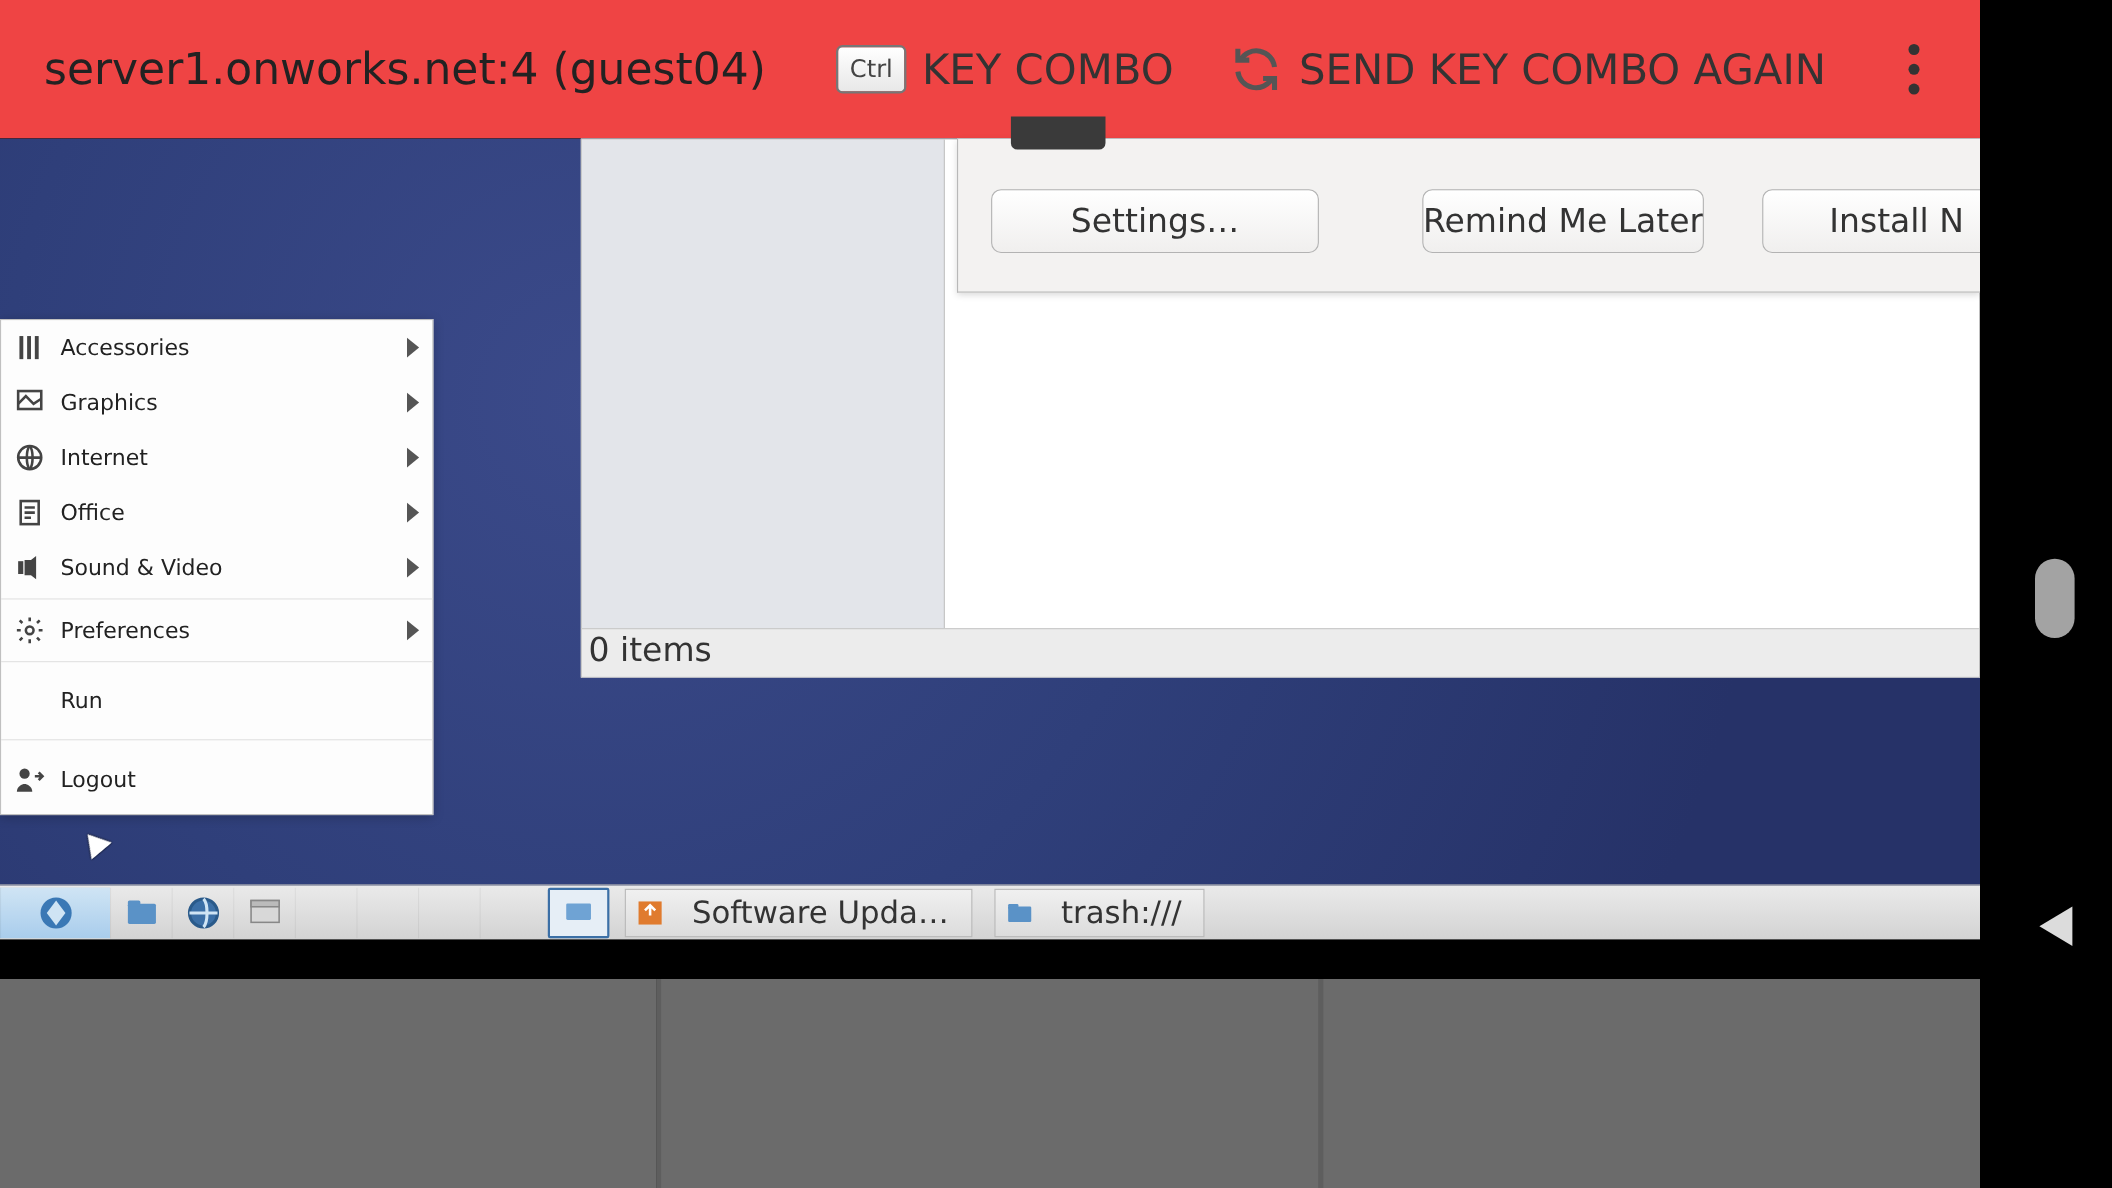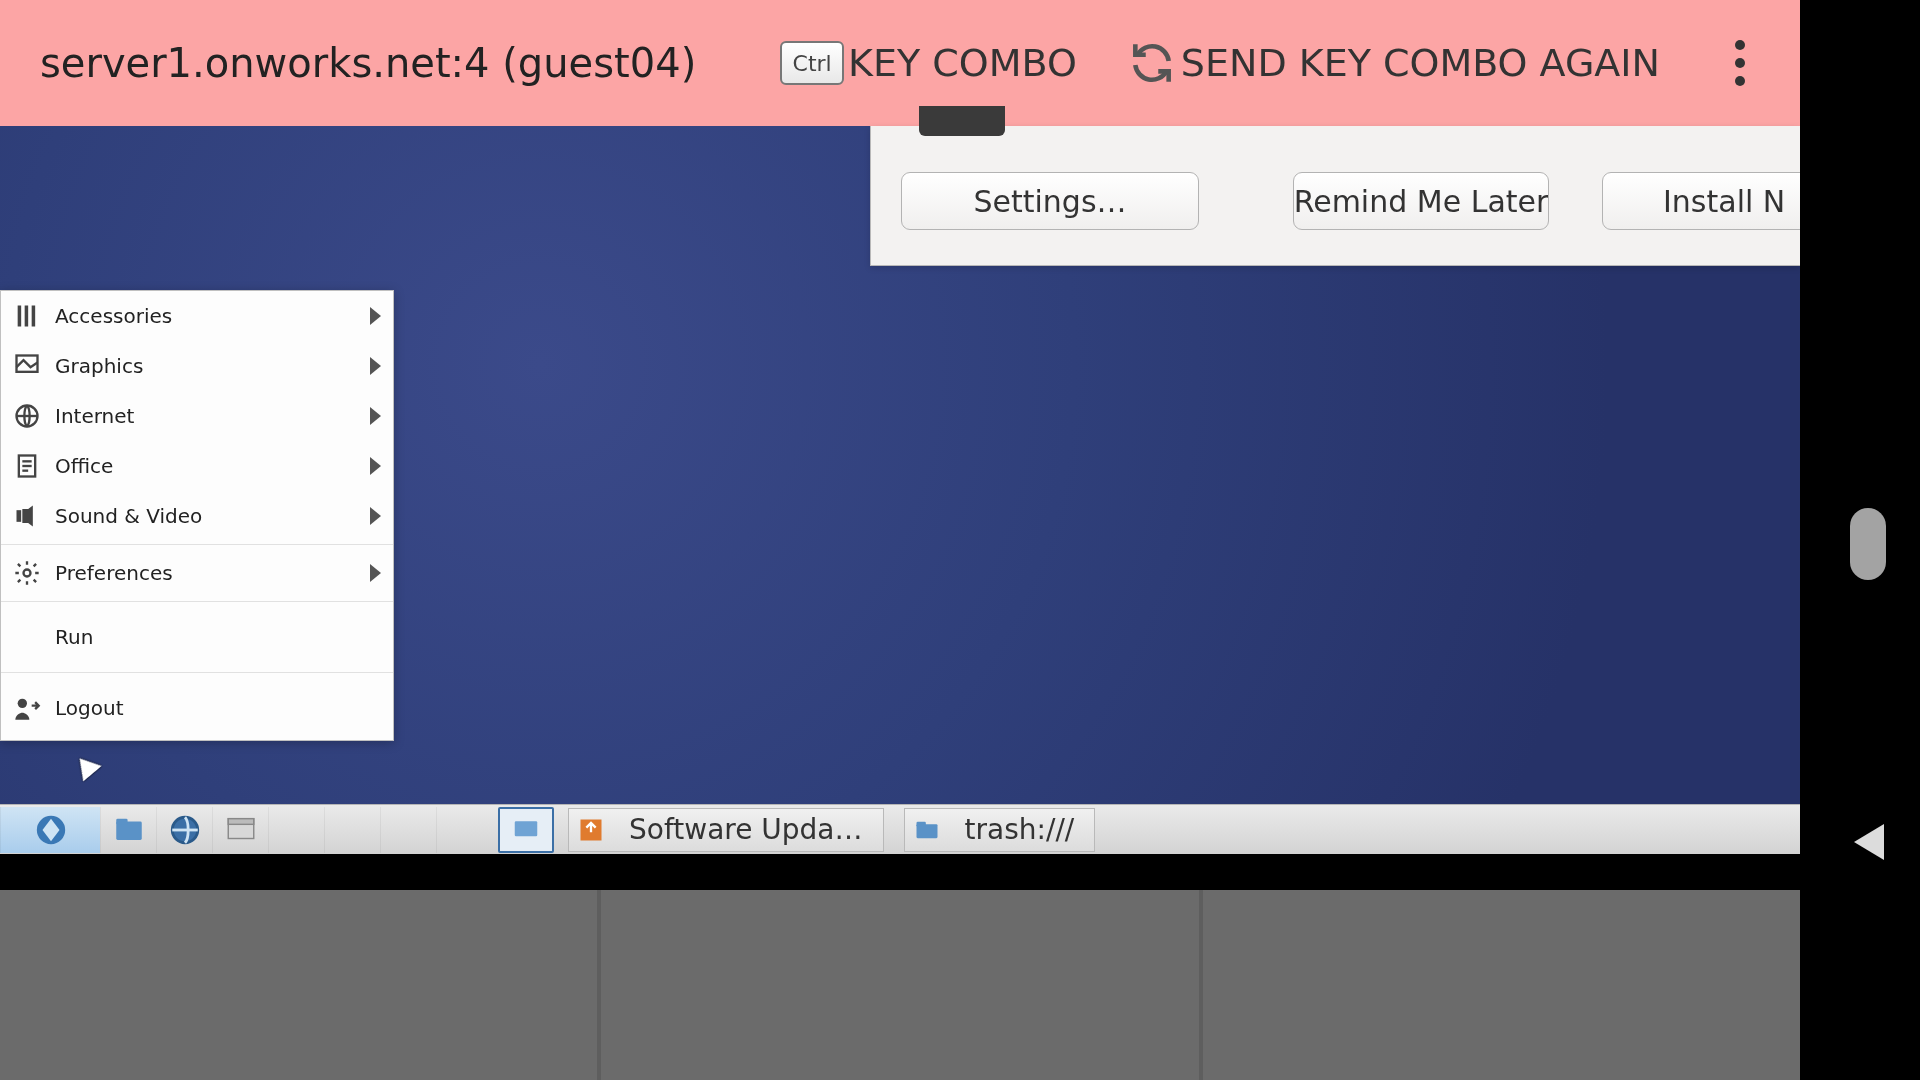--- a/index.html
+++ b/index.html
@@ -4,31 +4,31 @@
 <style>
   * { box-sizing: border-box; margin: 0; padding: 0; }
   html, body { width: 1920px; height: 1080px; overflow: hidden; font-family: "DejaVu Sans", Arial, sans-serif; }
   body { background: #000; }
 
   
   .topbar {
     position: absolute;
     left: 0; top: 0;
     width: 1800px; height: 126px;
-    background: #fca5a5;
+    background: #ef4444;
     display: flex; align-items: center;
     padding: 0 40px;
   }
   .topbar .title {
     font-size: 40px; color: #222; font-weight: 400;
     flex: 0 0 auto;
   }
   .topbar .spacer { flex: 1; }
   .topbar .keycombo {
-    display: flex; align-items: center; gap: 4px;
+    display: flex; align-items: center; gap: 14px;
     font-size: 38px; color: #333; font-weight: 500;
     margin-right: 50px;
   }
   .ctrl-badge {
     display: inline-flex; align-items: center; justify-content: center;
     width: 64px; height: 44px;
     border: 2px solid #777; border-radius: 6px;
     background: linear-gradient(#fff,#e8e8e8);
     font-size: 22px; color: #444;
   }
@@ -265,20 +265,27 @@
     <span></span>
       <span></span>
       <span></span>
   </div>
 </div>
 
 <div class="remote-area">
 
   <div class="desktop">
 
+    <div class="fm-window">
+      <div class="fm-sidebar"></div>
+      <div class="fm-main"></div>
+      <div class="fm-status">
+        <span>0 items</span>
+      </div>
+    </div>
 
     <div class="dialog">
       <div class="folder-stub"></div>
       <div class="dialog-btn b1">
         <span>Settings…</span>
       </div>
       <div class="dialog-btn b2">
         <span>Remind Me Later</span>
       </div>
       <div class="dialog-btn b3">

